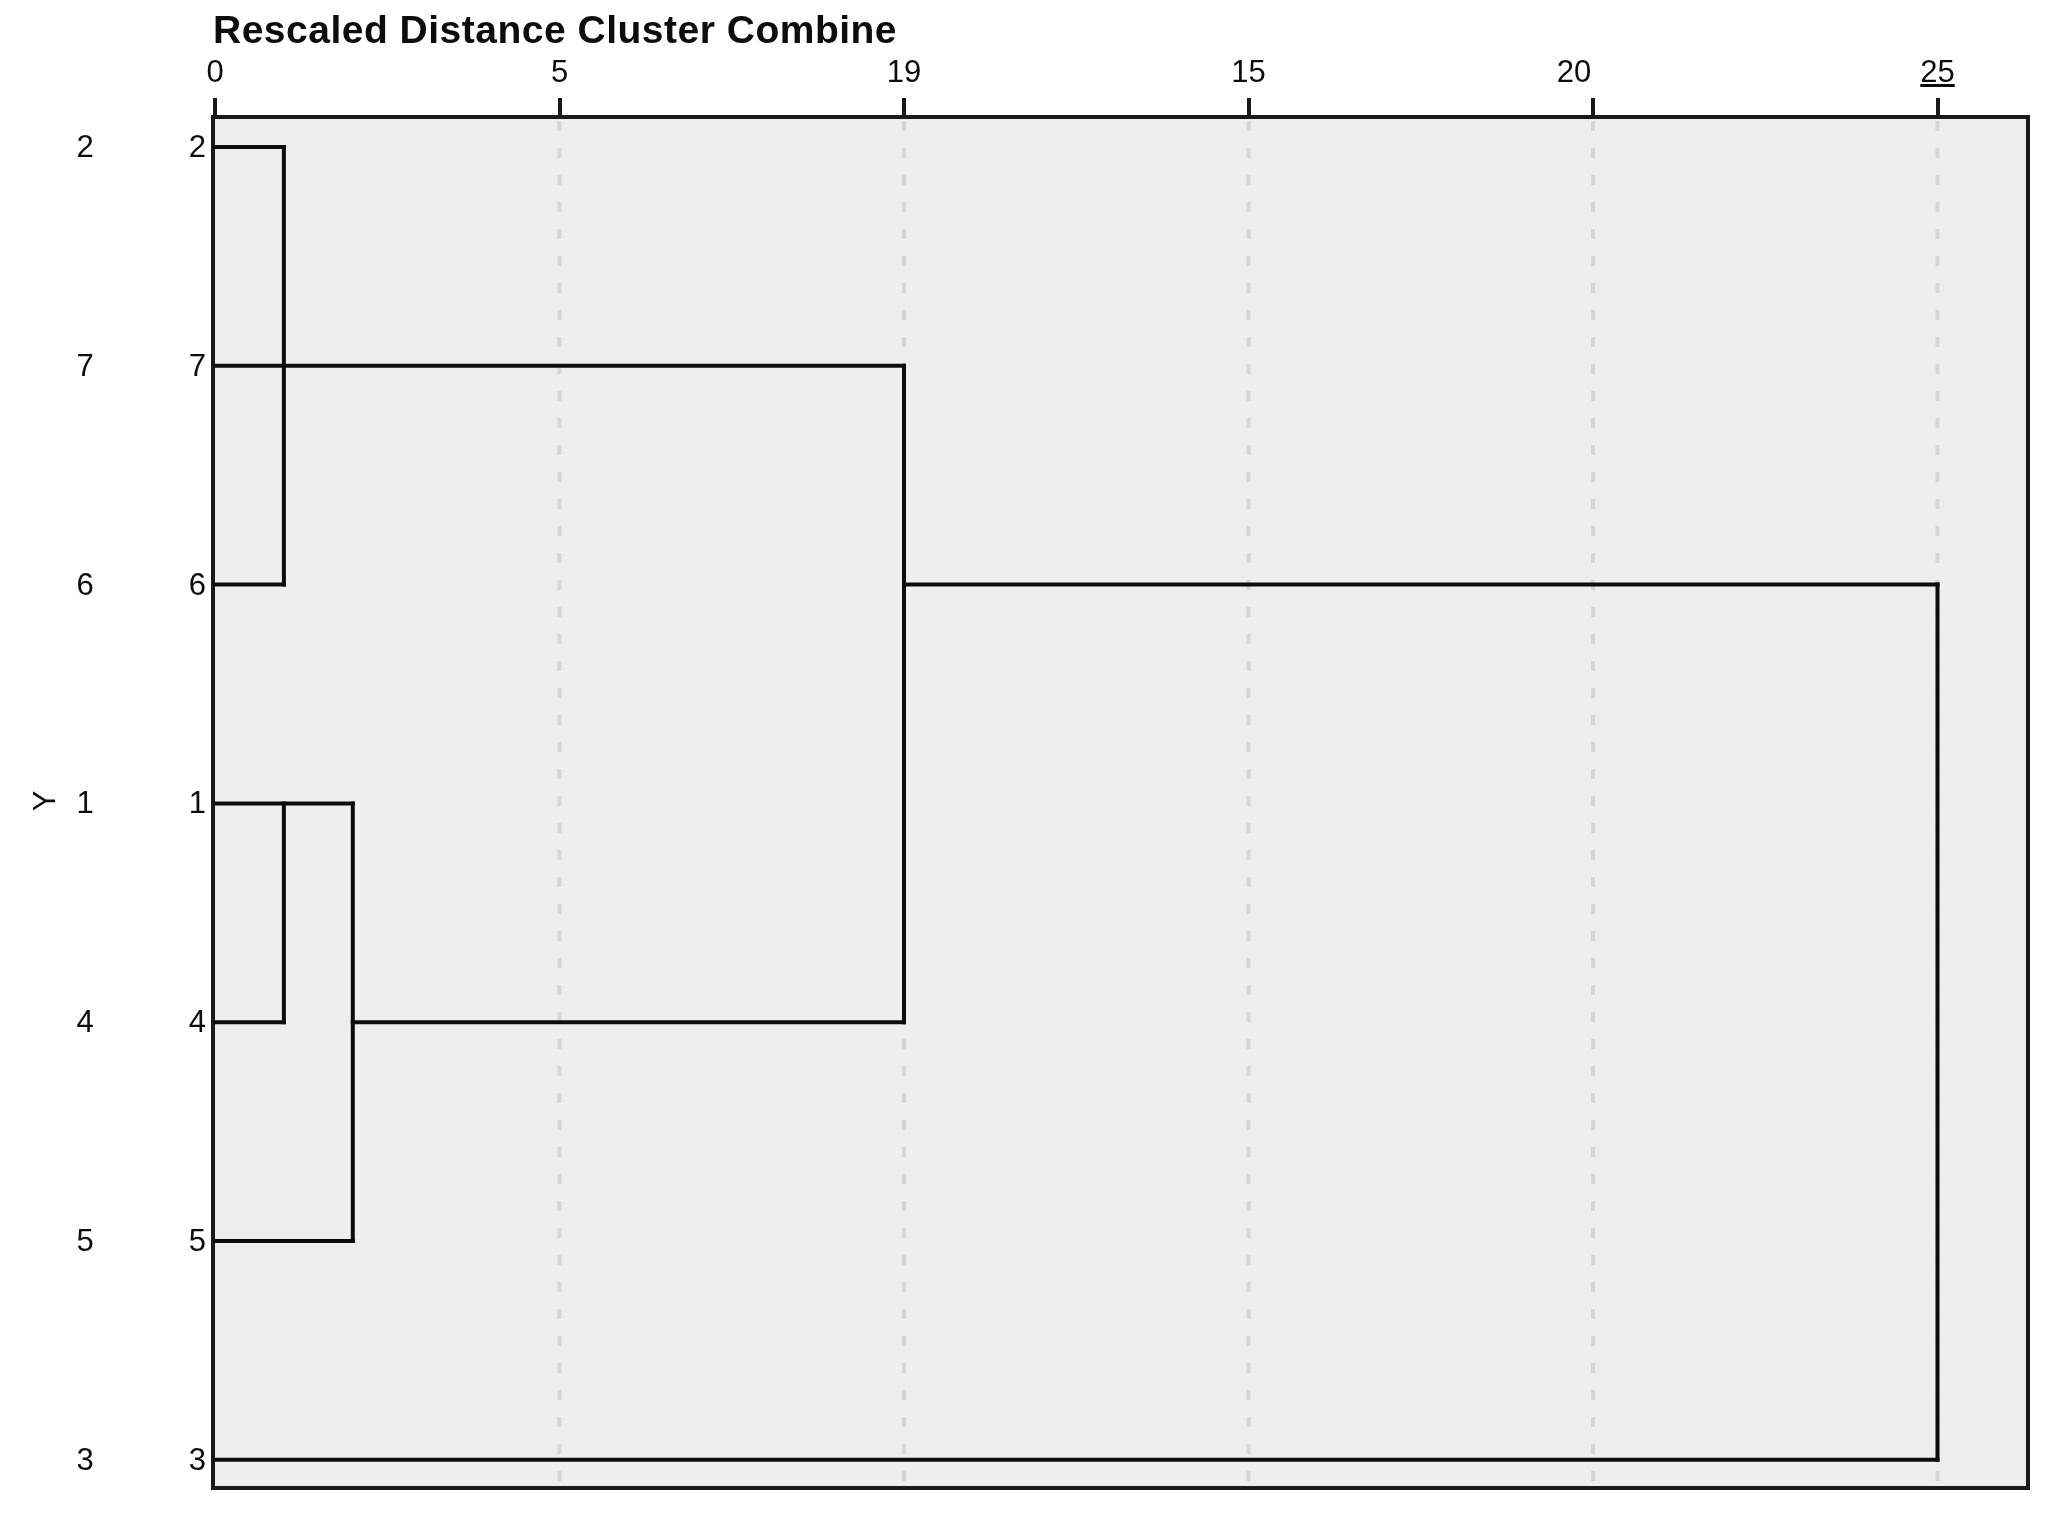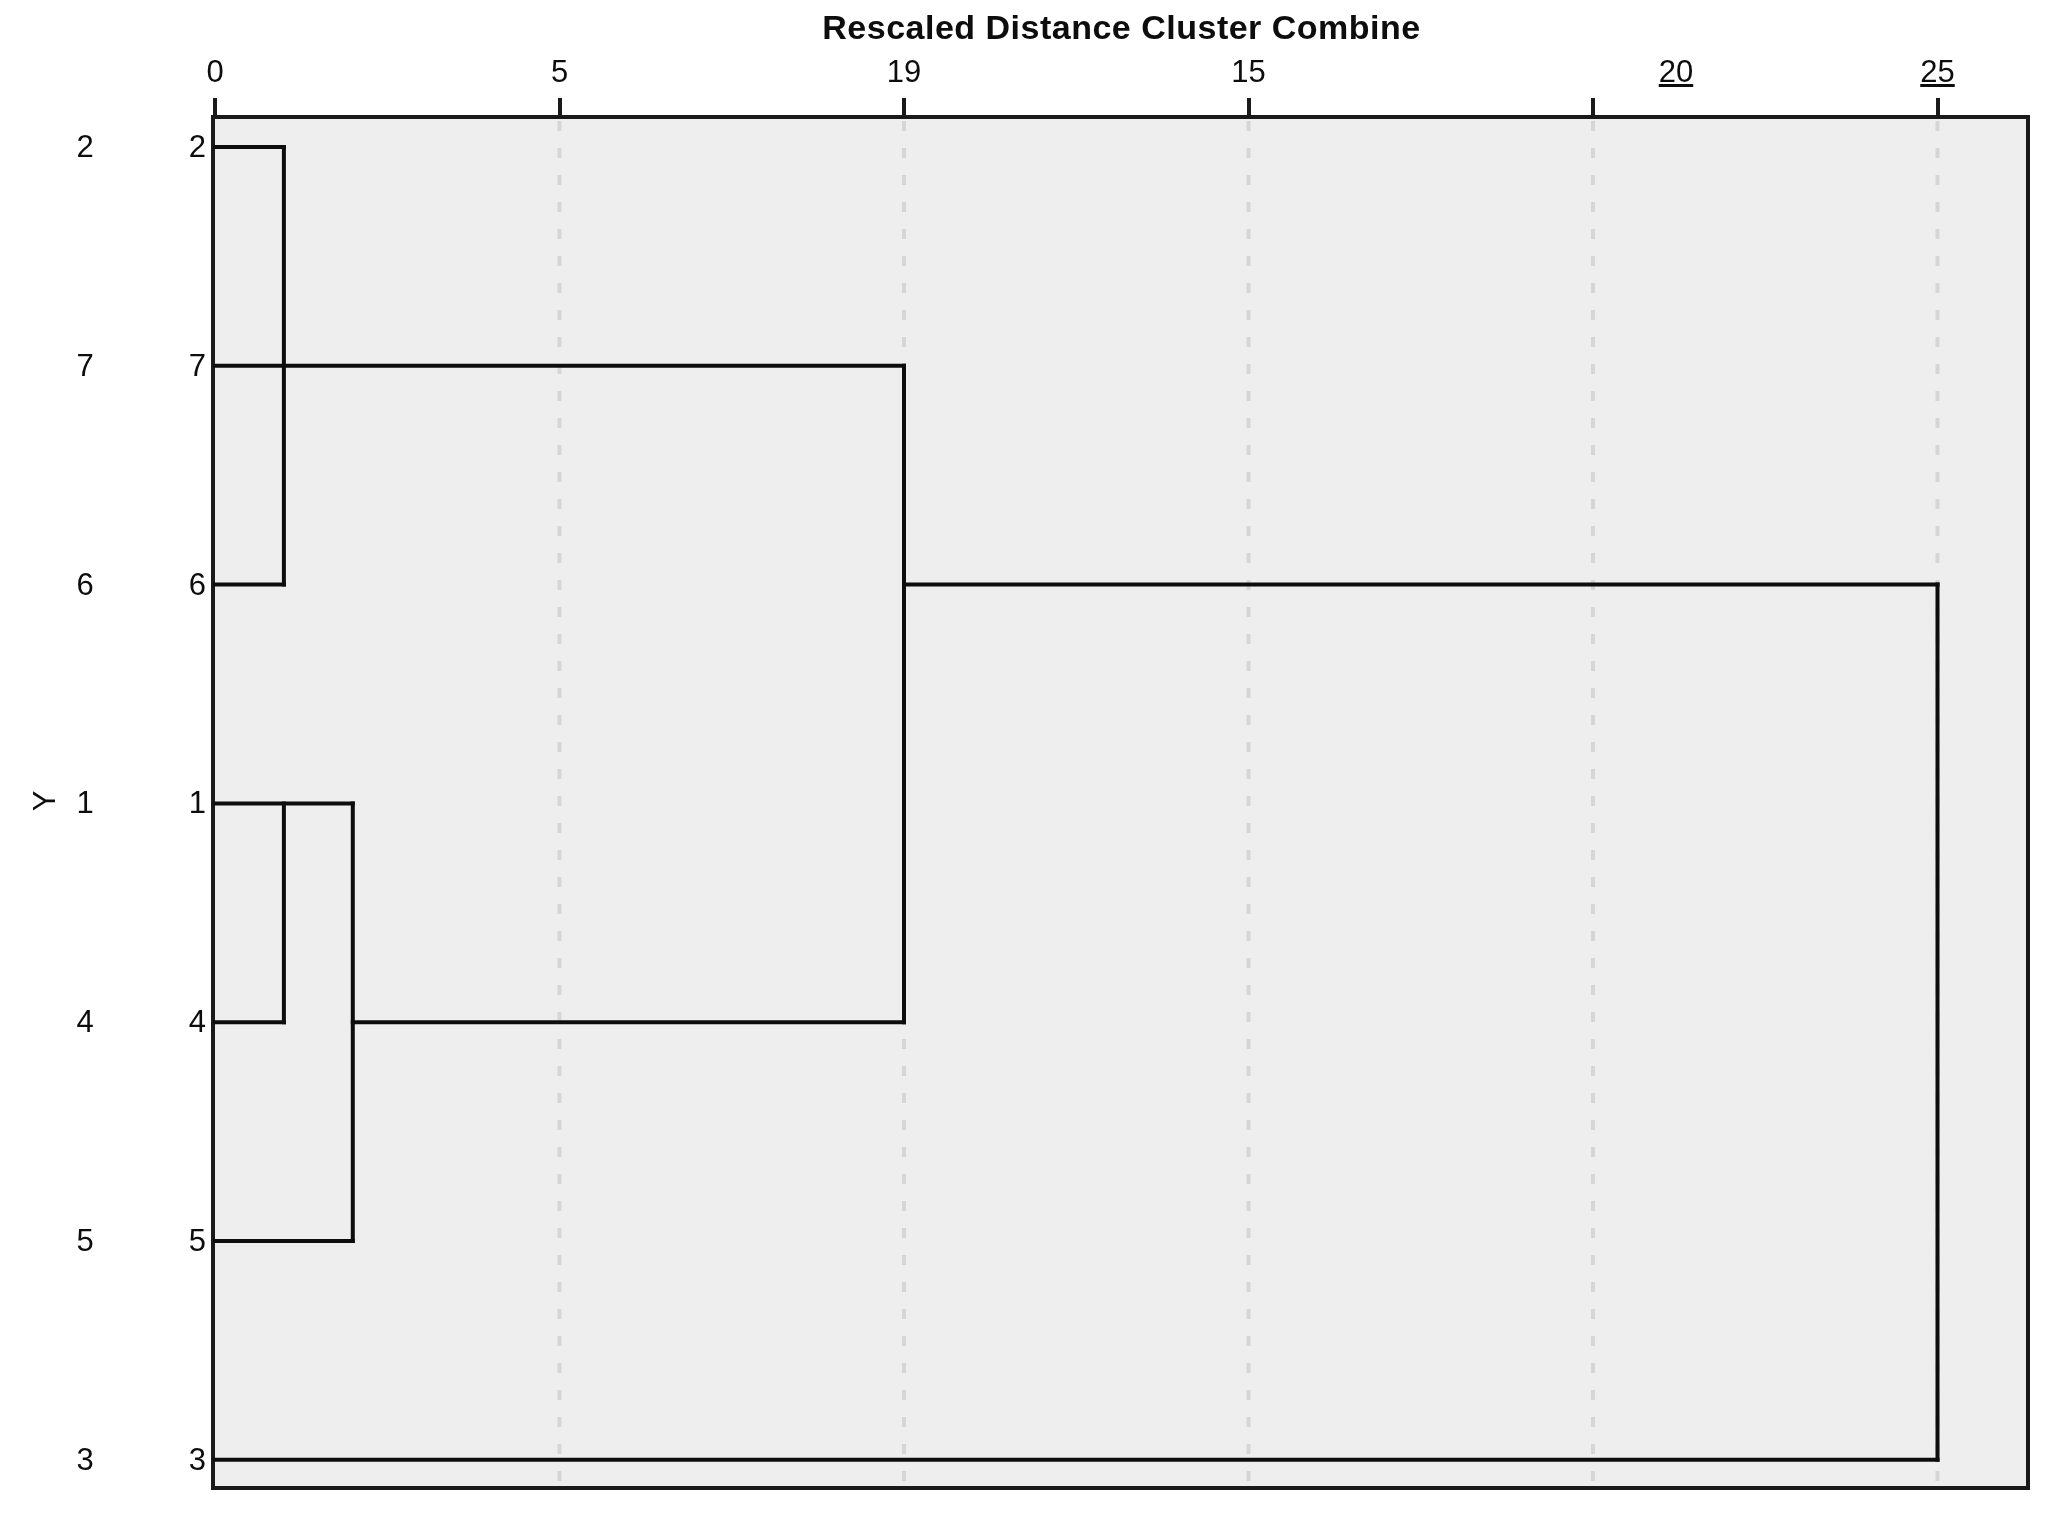--- a/index.html
+++ b/index.html
@@ -5,21 +5,21 @@
   html,body{margin:0;padding:0;}
   body{
     width:2048px;height:1515px;position:relative;
     background:#ffffff;
     font-family:"Liberation Sans", sans-serif;
     color:#0d0d0d;
     overflow:hidden;
   }
   .chart-title{
     position:absolute;left:213px;top:8px;width:1817px;
-    text-align:center;font-size:34px;font-weight:bold;
+    text-align:left;font-size:39px;font-weight:bold;
     letter-spacing:0.5px;
   }
   .plot-area{
     position:absolute;left:211px;top:115px;width:1811px;height:1367px;
     background:#eeeeee;border:4px solid #1a1a1a;
   }
   .tick-label{
     position:absolute;top:54px;width:90px;margin-left:-45px;
     text-align:center;font-size:31px;
   }
@@ -49,21 +49,21 @@
 
 <div id="x-axis">
     <div class="tick-label" style="left: 215px;">0</div>
     <div class="tick-mark" style="left: 215px;"></div>
     <div class="tick-label" style="left: 559.5px;">5</div>
     <div class="tick-mark" style="left: 559.5px;"></div>
     <div class="tick-label" style="left: 904px;">19</div>
     <div class="tick-mark" style="left: 904px;"></div>
     <div class="tick-label" style="left: 1248.5px;">15</div>
     <div class="tick-mark" style="left: 1248.5px;"></div>
-    <div class="tick-label" style="left: 1676px; text-decoration: underline;">20</div>
+    <div class="tick-label" style="left: 1574px;">20</div>
     <div class="tick-mark" style="left: 1593px;"></div>
     <div class="tick-label" style="left: 1937.5px; text-decoration: underline;">25</div>
     <div class="tick-mark" style="left: 1937.5px;"></div>
   </div>
 <div id="row-labels">
     <div class="row-label outer" style="top: 129px;">2</div>
     <div class="row-label inner" style="top: 129px;">2</div>
     <div class="row-label outer" style="top: 347.8px;">7</div>
     <div class="row-label inner" style="top: 347.8px;">7</div>
     <div class="row-label outer" style="top: 566.6px;">6</div>

